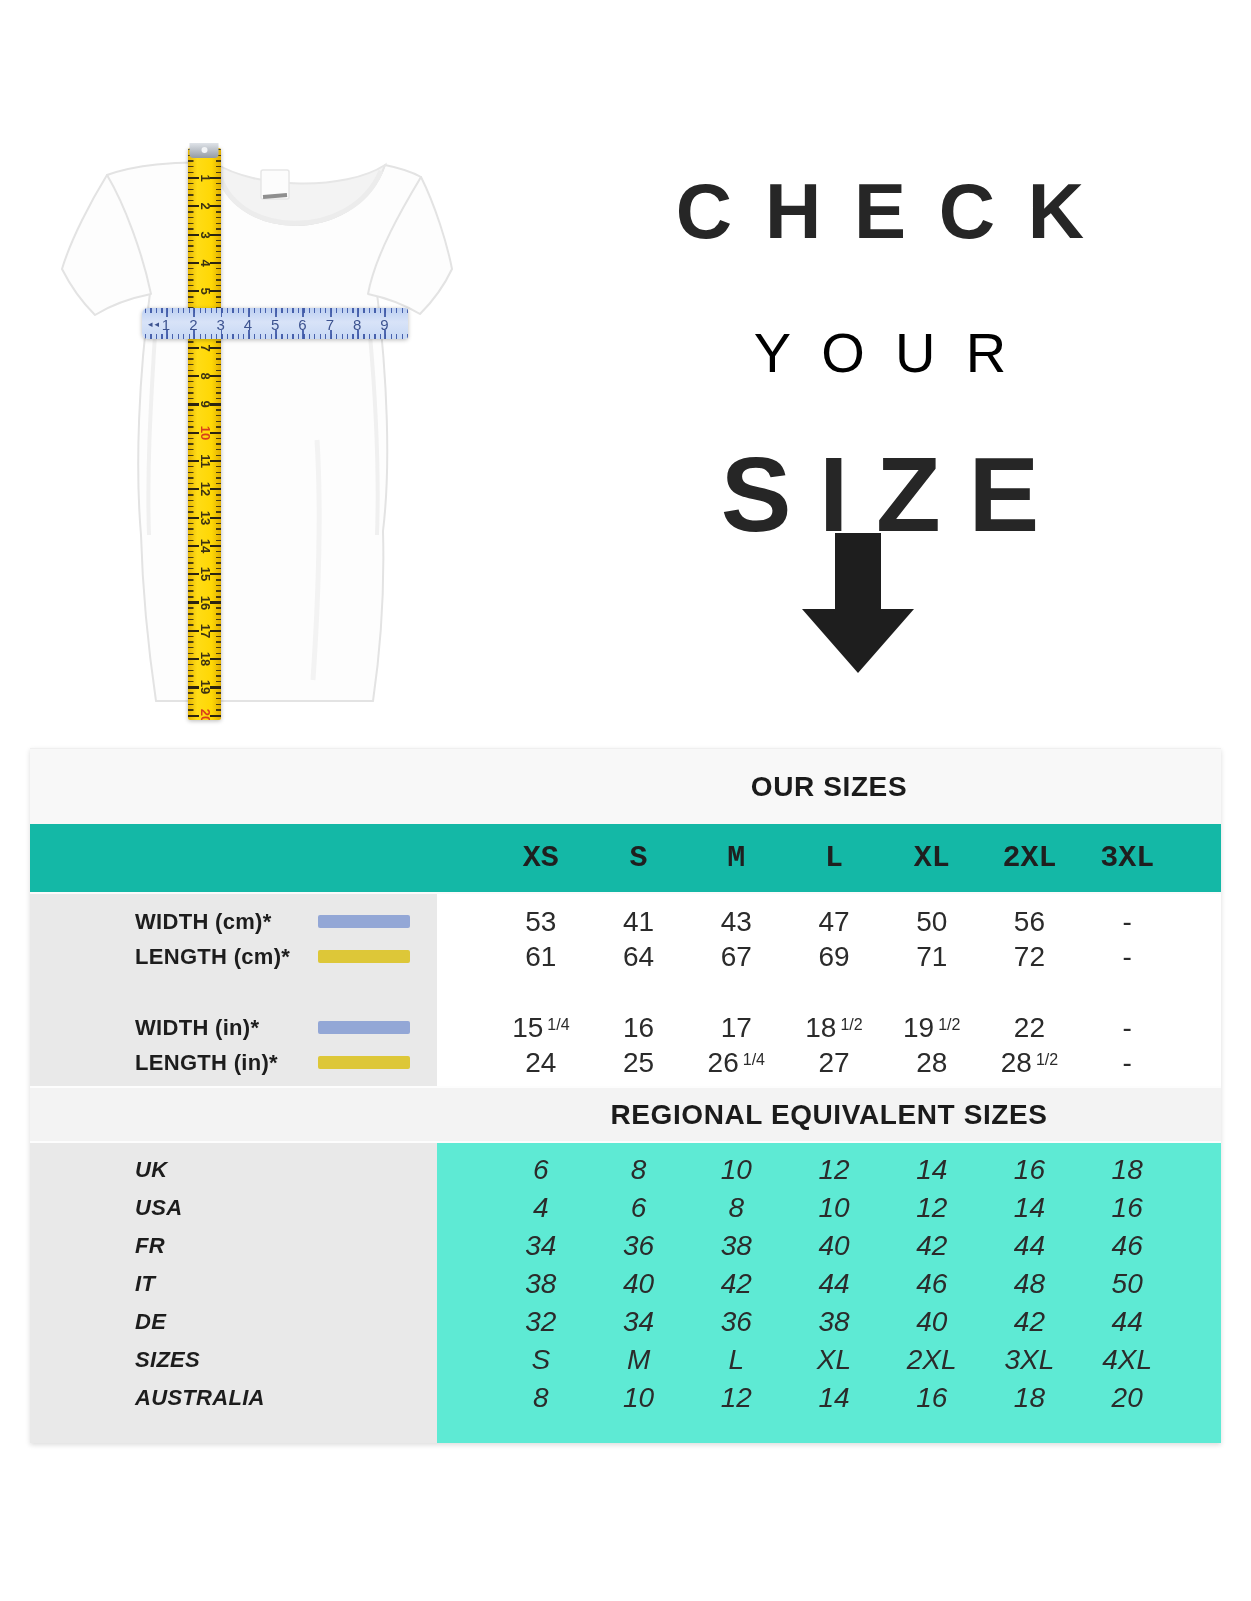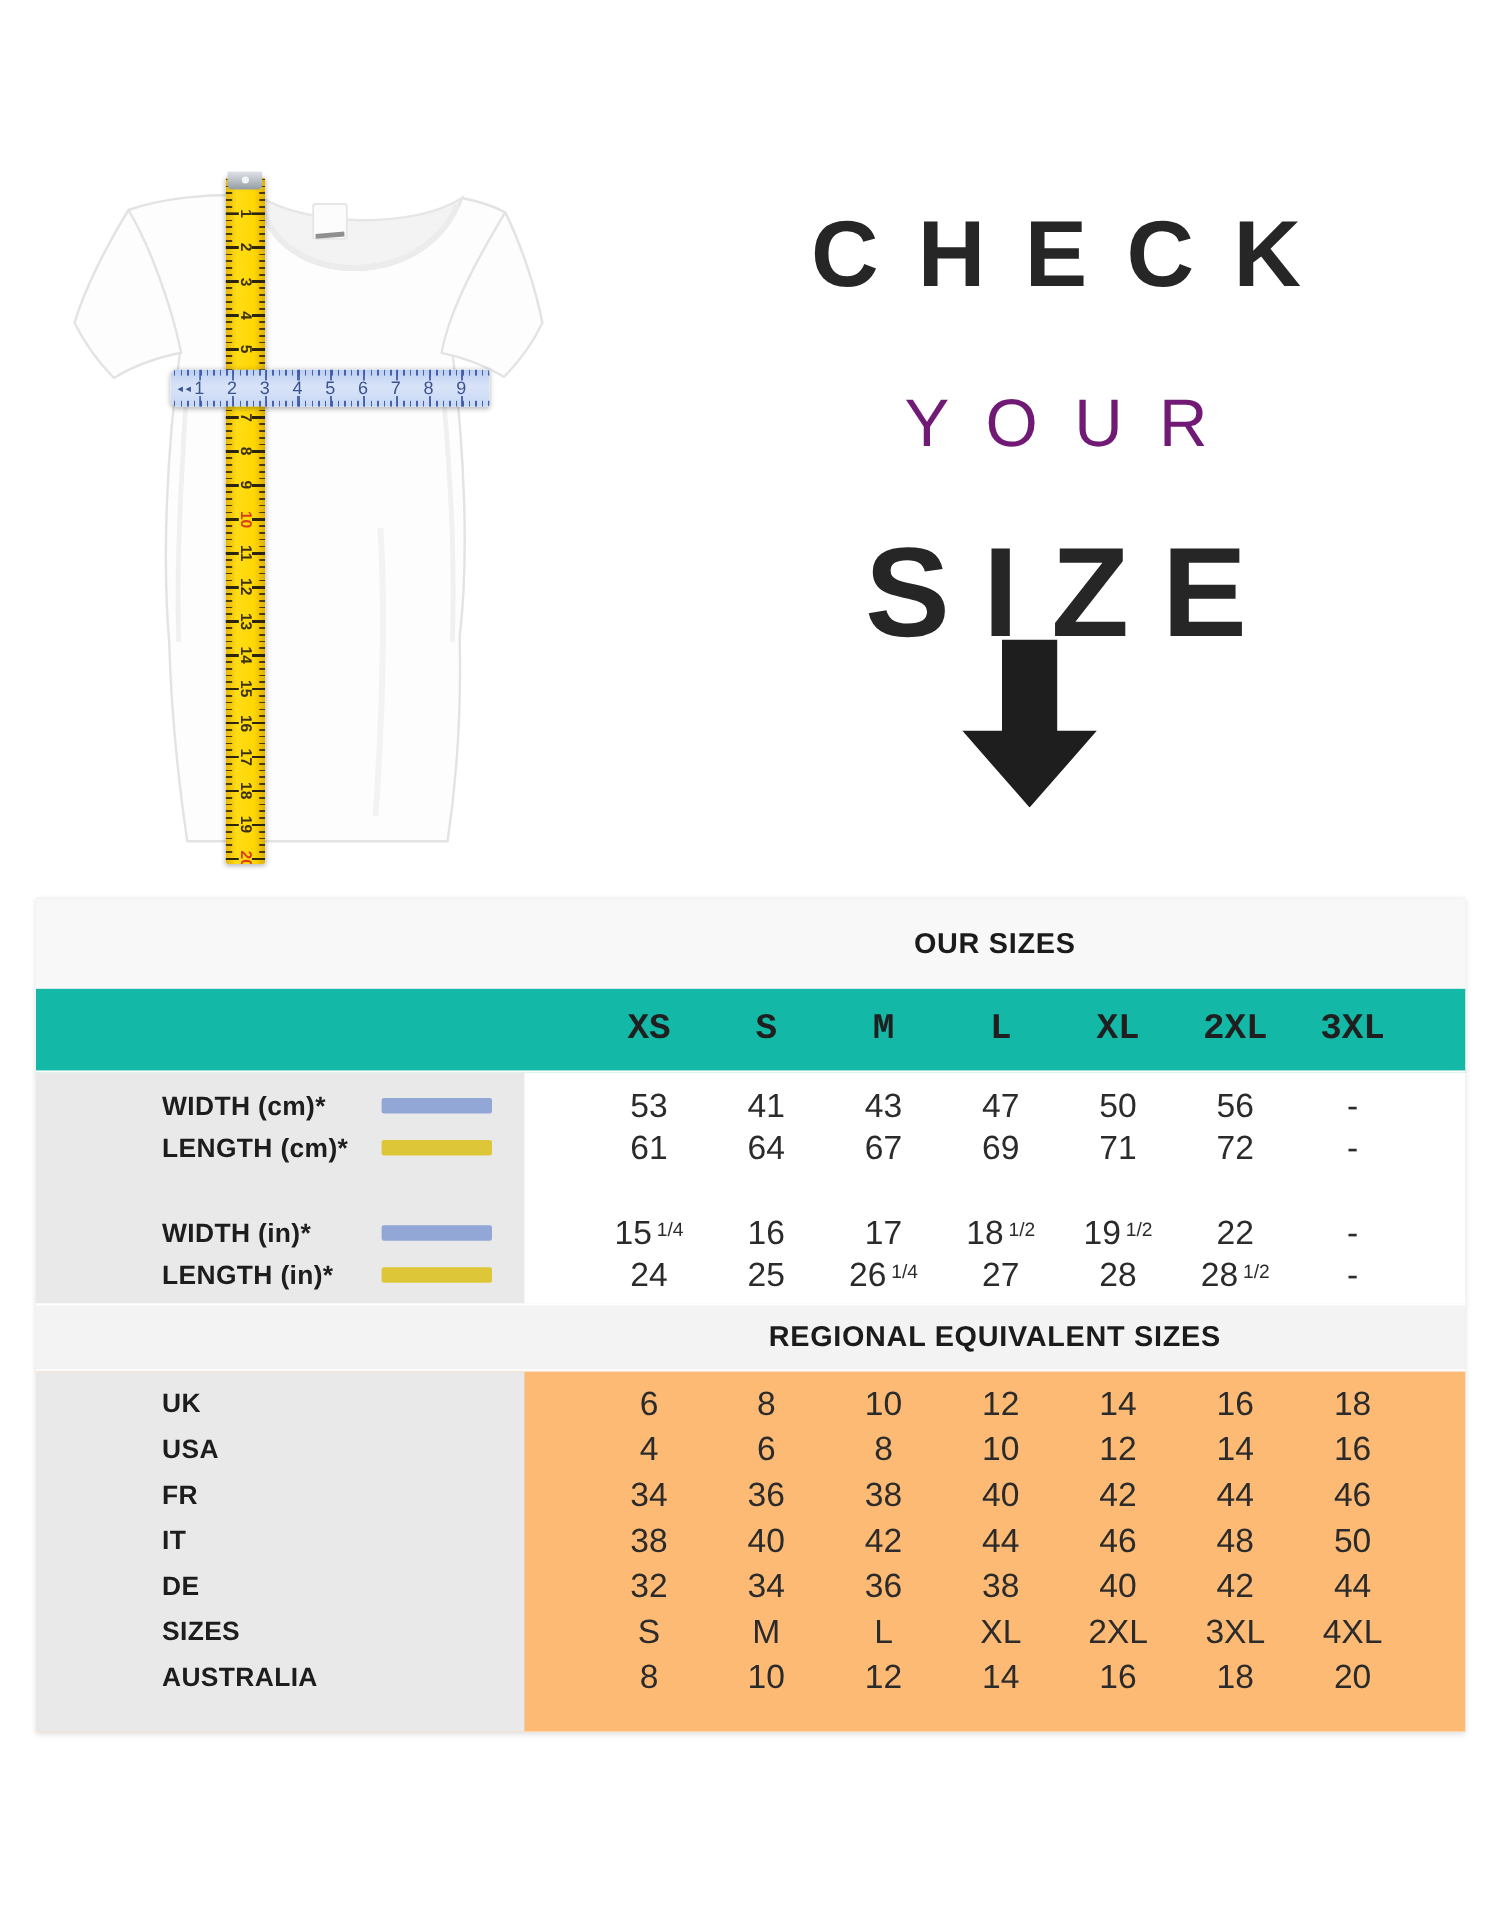--- a/index.html
+++ b/index.html
@@ -39,51 +39,51 @@
     box-shadow:0 1px 4px rgba(0,0,0,.28); }
   .thnum { position:absolute; top:50%; transform:translate(-50%,-50%); font-size:15px;
     color:#3d5390; line-height:1; }
   .tape-start { position:absolute; left:6px; top:50%; transform:translateY(-50%);
     font-size:9px; color:#3d5390; letter-spacing:2px; }
 
   .hero-text { position:absolute; left:600px; top:0; width:560px; text-align:center; color:#262626; }
   .t-check { margin-top:172px; font-size:78px; font-weight:bold; letter-spacing:.42em;
     text-indent:.42em; line-height:1; }
   .t-your  { margin-top:75px; font-size:56px; font-weight:normal; letter-spacing:.54em;
-    text-indent:.54em; line-height:1; color:#701a75; }
+    text-indent:.54em; line-height:1; color:#000000; }
   .t-size  { margin-top:60px; font-size:106px; font-weight:bold; letter-spacing:.26em;
     text-indent:.26em; line-height:1; }
   .arrow-wrap { margin-top:-14px; transform:translateX(-22px); }
 
   
   .size-table { margin:0 30px; border-top:1px solid #efefef;
     box-shadow:0 2px 5px rgba(0,0,0,.14); }
   .label-spacer { flex:0 0 407px; }
   .band { display:flex; align-items:center; height:75px; background:#f8f8f8; }
   .band.second { height:57px; background:#f3f3f3;
     border-top:2px solid #fdfdfd; border-bottom:2px solid #fdfdfd; }
-  .band-title { flex:1; text-align:center; font-weight:bold; font-size:24px;
+  .band-title { flex:1; text-align:center; font-weight:bold; font-size:28px;
     letter-spacing:.6px; color:#1b1b1b; }
   .header-row { display:flex; height:70px; background:#14b8a6; border-bottom:2px solid #fbfbfb;font-family:Liberation Mono, monospace; }
   .data-panel { flex:1; padding:0 45px 0 55px; display:flex; flex-direction:column; justify-content:center; }
   .cells { display:grid; grid-template-columns:repeat(7,1fr); align-items:center; }
   .hcell { text-align:center; font-weight:bold; font-size:30px; color:#1f1f1f; }
 
   .msection { display:flex; height:192px; background:#fff; }
   .mlabels { flex:0 0 407px; background:#e9e9e9; padding-top:10px; }
   .mlabels .mrow { height:35px; display:flex; align-items:center; padding-left:105px; padding-right:27px; }
   .mrow.grp { margin-top:36px; }
   .rlabel { font-weight:bold; font-size:22px; color:#1d1d1d; letter-spacing:.3px; }
   .swatch { margin-left:auto; width:92px; height:13px; border-radius:2px; }
   .mvalues { flex:1; padding:10px 45px 0 55px; }
   .mvalues .mrow { height:35px; display:grid; grid-template-columns:repeat(7,1fr); align-items:center; }
   .vcell { text-align:center; font-size:28px; color:#2b2b2b; }
   .frac { font-size:16px; vertical-align:7px; margin-left:4px; }
 
-  .rsection { display:flex; height:300px; background:#fdba74; }
+  .rsection { display:flex; height:300px; background:#5eead4;font-style:italic; }
   .rlabels { flex:0 0 407px; background:#e9e9e9; padding-top:8px; }
   .rlabels .rrow { height:38px; display:flex; align-items:center; padding-left:105px; }
   .rvalues { flex:1; padding:8px 45px 0 55px; }
   .rvalues .rrow { height:38px; display:grid; grid-template-columns:repeat(7,1fr); align-items:center; }
 </style>
 </head>
 <body>
 
 <div class="hero">
 

